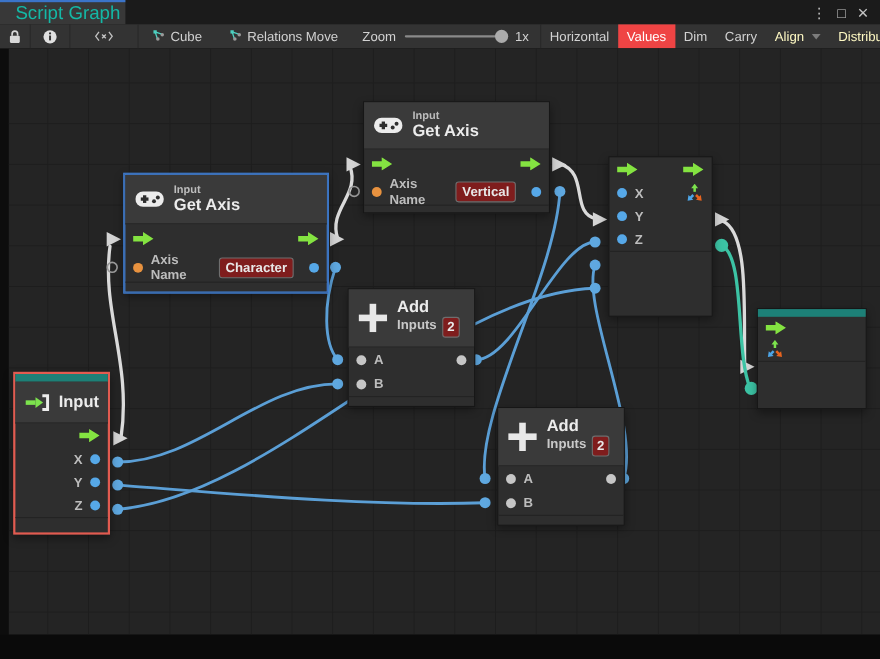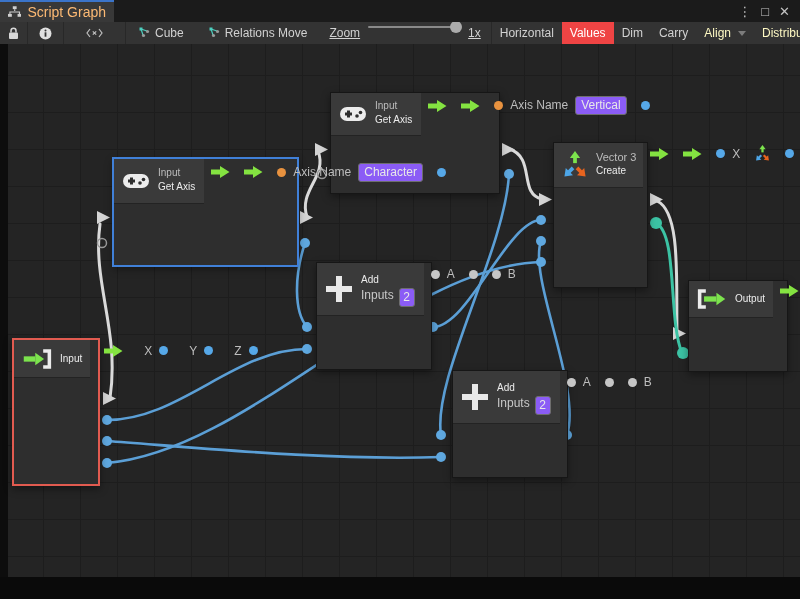--- a/index.html
+++ b/index.html
@@ -5,63 +5,63 @@
   * { margin:0; padding:0; box-sizing:border-box; }
   html,body { background:#111; }
   .window {
     position:relative; width:800px; height:599px; overflow:hidden;
     background:#0D0D0D; font-family:"Liberation Sans", sans-serif;
     -webkit-font-smoothing:antialiased;
   }
   
   .tabbar { position:absolute; left:0; top:0; width:800px; height:22px; background:#1B1B1B; display:flex; align-items:stretch; }
   .tab { width:114px; background:#383838; border-top:2px solid #3B74C9; display:flex; align-items:center; gap:6px; padding:0 8px; }
-  .tab-label { font-size:14px; color:#fdba74; white-space:nowrap; }
+  .tab-label { font-size:17px; color:#14b8a6; white-space:nowrap; }
   .win-controls { margin-left:auto; display:flex; align-items:center; gap:10px; padding-right:10px; }
   .win-glyph { color:#C4C4C4; font-size:13px; line-height:1; cursor:default; }
   
   .toolbar { position:absolute; left:0; top:22px; width:800px; height:22px; background:#333333; display:flex; align-items:center; font-size:12px; color:#D2D2D2; overflow:hidden; }
   .tseg { display:flex; align-items:center; justify-content:center; height:100%; border-right:1px solid #282828; flex:none; }
   .tbtn { padding:0 8px; height:100%; display:flex; align-items:center; gap:4px; flex:none; white-space:nowrap; }
   .tbtn.active { background:#ef4444; color:#FFFFFF; }
   .tbtn.disabled { color:#fef9c3; }
   .caret { width:0; height:0; border-left:4px solid transparent; border-right:4px solid transparent; border-top:5px solid #7C7C7C; margin-left:3px; }
   .crumb { display:flex; align-items:flex-start; gap:5px; padding:0 12px; white-space:nowrap; }
-  .zoom-wrap { display:flex; align-items:flex-start; gap:8px; padding:0 10px;text-decoration:underline; }
+  .zoom-wrap { display:flex; align-items:center; gap:8px; padding:0 10px; }
   .slider-track { position:relative; width:92px; height:2px; background:#8A8A8A; border-radius:1px; }
   .slider-handle { position:absolute; right:-2px; top:-5px; width:12px; height:12px; border-radius:50%; background:#ABABAB; }
   
   .canvas {
     position:absolute; left:8px; top:44px; width:792px; height:533px;
     background-color:#242424;
     background-image:
       linear-gradient(#1D1D1D 1px, transparent 1px),
       linear-gradient(90deg, #1D1D1D 1px, transparent 1px);
     background-size:37px 37px; background-position:-2px -6px;
   }
   .bottombar { position:absolute; left:0; top:577px; width:800px; height:22px; background:#0A0A0A; }
   .wires { position:absolute; left:0; top:0; z-index:2; pointer-events:none; }
   
   .gnode {
     position:absolute; z-index:3; background:#2E2E2E; border:1px solid #161616;
-    box-shadow:0 3px 8px rgba(0,0,0,.4); display:flex; flex-direction:row;
+    box-shadow:0 3px 8px rgba(0,0,0,.4); display:flex; flex-direction:column;font-weight:bold;
   }
   .gnode.selected { border:1px solid #4080D8; box-shadow:0 0 0 1px #4080D8, 0 3px 8px rgba(0,0,0,.4); }
   .gnode.red-selected { border:2px solid #E25B50; }
   .tealstrip { height:7px; background:#1D8077; flex:none; }
   .hdr { display:flex; align-items:center; gap:9px; padding:0 9px; background:#3A3A3A; border-bottom:1px solid #232323; flex:none; }
   .hcat { font-size:10px; color:#BDBDBD; line-height:12px; }
-  .htitle { font-size:10px; color:#ECECEC; line-height:16px; white-space:nowrap; }
+  .htitle { font-size:15px; color:#ECECEC; line-height:16px; white-space:nowrap; }
   .hsub { display:flex; align-items:flex-start; gap:5px; font-size:12px; color:#C9C9C9; }
   .row { display:flex; align-items:center; padding:0 7px; gap:7px; flex:none; }
   .dot { width:9px; height:9px; border-radius:50%; flex:none; }
   .dot.blue { background:#56A8E8; } .dot.orange { background:#E8923F; } .dot.gray { background:#C6C6C6; }
   .plabel { font-size:12px; color:#BDBDBD; }
   .spacer { flex:1; }
-  .vfield { background:#8b5cf6; border:1px solid #6E6E6E; border-radius:3px; color:#E8E8E8; font-size:12px; padding:0 5px; line-height:17px; white-space:nowrap; }
+  .vfield { background:#7f1d1d; border:1px solid #6E6E6E; border-radius:3px; color:#E8E8E8; font-size:12px; padding:0 5px; line-height:17px; white-space:nowrap; }
   .vfield.small { min-width:16px; text-align:center; padding:0 3px; }
   .ftr { border-top:1px solid #232323; flex:1; min-height:7px; }
   .farrow { flex:none; }
 </style>
 </head>
 <body>
 
 <div class="window">
 
   <div class="tabbar">
@@ -312,42 +312,20 @@
       <span class="dot gray"></span>
     </div>
     <div class="row" style="height:22px">
       <span class="dot gray"></span>
       <span class="plabel">B</span>
     </div>
     <div class="ftr"></div>
   </div>
 
   <div class="gnode" style="left:553px;top:142px;width:95px;height:146px">
-    <div class="hdr" style="height:45px;gap:7px;padding:0 7px">
-      <svg width="28" height="28" viewBox="0 0 30 30">
-        <g transform="translate(15,16)">
-          <g fill="#7CE34D">
-              <rect x="-2" y="-10" width="4" height="7"></rect>
-              <polygon points="0,-16 -5.5,-8.5 5.5,-8.5"></polygon>
-            </g>
-          <g transform="rotate(-135)" fill="#4DA6E8">
-              <rect x="-2" y="-10" width="4" height="7"></rect>
-              <polygon points="0,-16 -5.5,-8.5 5.5,-8.5"></polygon>
-            </g>
-          <g transform="rotate(135)" fill="#E8641F">
-              <rect x="-2" y="-10" width="4" height="7"></rect>
-              <polygon points="0,-16 -5.5,-8.5 5.5,-8.5"></polygon>
-            </g>
-        </g>
-      </svg>
-      <div>
-        <div class="hcat" style="font-size:11px">Vector 3</div>
-        <div class="htitle">Create</div>
-      </div>
-    </div>
     <div class="row" style="height:22px">
       <svg class="farrow" width="19" height="12" viewBox="0 0 19 12">
           <path d="M0 3.5 H9 V0 L18.5 6 L9 12 V8.5 H0 Z" fill="#84E341"></path>
         </svg>
       <span class="spacer"></span>
       <svg class="farrow" width="19" height="12" viewBox="0 0 19 12">
           <path d="M0 3.5 H9 V0 L18.5 6 L9 12 V8.5 H0 Z" fill="#84E341"></path>
         </svg>
     </div>
     <div class="row" style="height:21px">
@@ -377,28 +355,20 @@
     </div>
     <div class="row" style="height:21px">
       <span class="dot blue"></span>
       <span class="plabel">Z</span>
     </div>
     <div class="ftr"></div>
   </div>
 
   <div class="gnode" style="left:688px;top:280px;width:100px;height:92px">
     <div class="tealstrip"></div>
-    <div class="hdr" style="height:37px;gap:8px;padding:0 8px">
-      <svg width="30" height="20" viewBox="0 0 34 22">
-          <path d="M10 2 H3 V20 H10" stroke="#ECECEC" stroke-width="4" fill="none"></path>
-          <rect x="8" y="8" width="14" height="6" fill="#7CE34D"></rect>
-          <polygon points="22,4 32,11 22,18" fill="#7CE34D"></polygon>
-        </svg>
-      <div class="htitle">Output</div>
-    </div>
     <div class="row" style="height:19px">
       <svg class="farrow" width="19" height="12" viewBox="0 0 19 12">
           <path d="M0 3.5 H9 V0 L18.5 6 L9 12 V8.5 H0 Z" fill="#84E341"></path>
         </svg>
     </div>
     <div class="row" style="height:21px">
       <svg width="17" height="17" viewBox="0 0 30 30">
         <g transform="translate(15,16)">
           <g fill="#7CE34D">
               <rect x="-2" y="-10" width="4" height="7"></rect>

